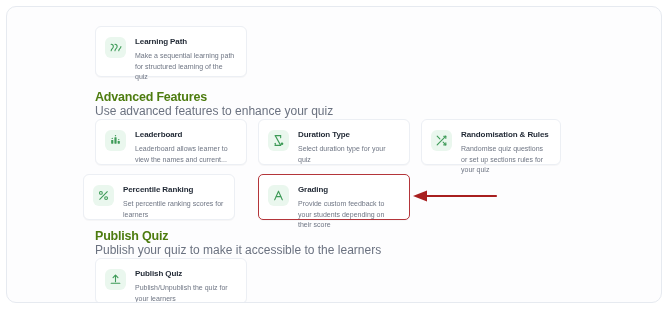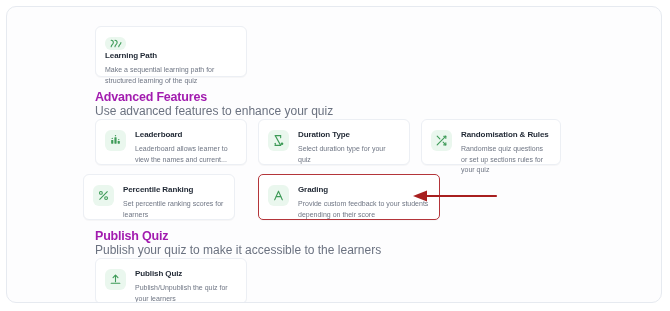--- a/index.html
+++ b/index.html
@@ -34,21 +34,21 @@
   }
 
   
   .section-head {
     position: absolute;
     left: 88px;
   }
   .section-title {
     font-size: 12.5px;
     font-weight: bold;
-    color: #a21caf;
+    color: #4d7c0f;
     letter-spacing: -0.2px;
     line-height: 14px;
     margin: 0;
   }
   .section-sub {
     font-size: 12px;
     color: #6b7280;
     line-height: 11px;
     margin: 2px 0 0 0;
   }
@@ -106,21 +106,21 @@
     width: 86px;
     height: 14px;
   }
 </style>
 </head>
 <body>
 
 <div class="page-frame">
   <div class="content">
 
-    <div class="card" style="left:88px; top:19px; width:152px; height:51px;flex-direction:column;">
+    <div class="card" style="left:88px; top:19px; width:152px; height:51px;">
       <span class="card-icon">
         <svg width="13" height="13" viewBox="0 0 24 24" fill="none" stroke="#3d9a57" stroke-width="2" stroke-linecap="round" stroke-linejoin="round">
           <path d="M4 18c0-4 4-4 4-8s-4-4-4-4"></path>
           <path d="M11 18c0-4 4-4 4-8s-4-4-4-4"></path>
           <path d="M18 18c0-4 4-4 4-8"></path>
         </svg>
       </span>
       <span class="card-text">
         <p class="card-title">Learning Path</p>
         <p class="card-desc">Make a sequential learning path for structured learning of the quiz</p>
@@ -189,21 +189,21 @@
           <circle cx="7.2" cy="7.2" r="2.6"></circle>
           <circle cx="16.8" cy="16.8" r="2.6"></circle>
         </svg>
       </span>
       <span class="card-text">
         <p class="card-title">Percentile Ranking</p>
         <p class="card-desc">Set percentile ranking scores for learners</p>
       </span>
     </div>
 
-    <div class="card highlight" style="left:251px; top:167px; width:182px; height:46px;">
+    <div class="card highlight" style="left:251px; top:167px; width:152px; height:46px;">
       <span class="card-icon">
         <svg width="13" height="13" viewBox="0 0 24 24" fill="none" stroke="#3d9a57" stroke-width="2" stroke-linecap="round" stroke-linejoin="round">
           <path d="M5 20L12 4l7 16"></path>
           <path d="M8 14h8"></path>
         </svg>
       </span>
       <span class="card-text">
         <p class="card-title">Grading</p>
         <p class="card-desc">Provide custom feedback to your students depending on their score</p>
       </span>

